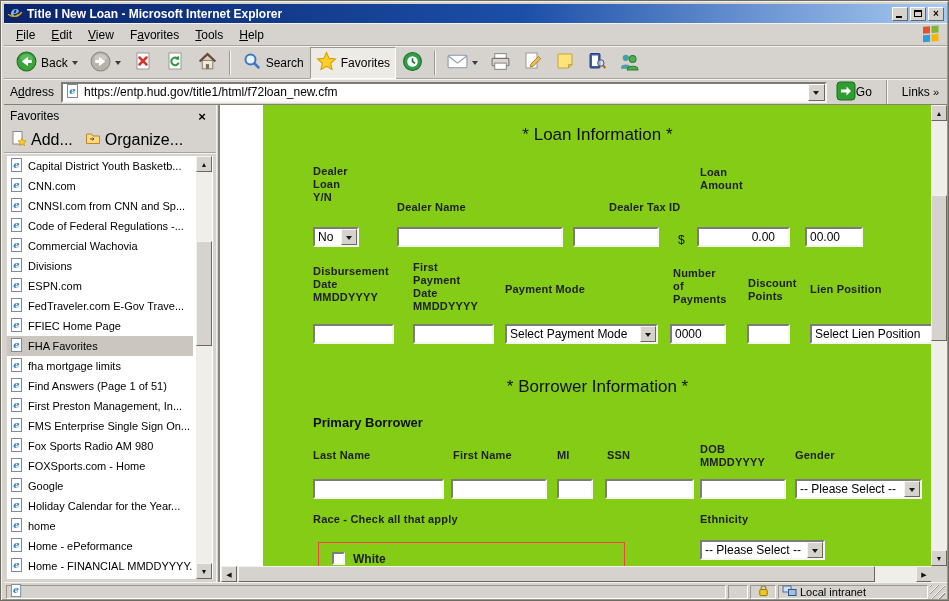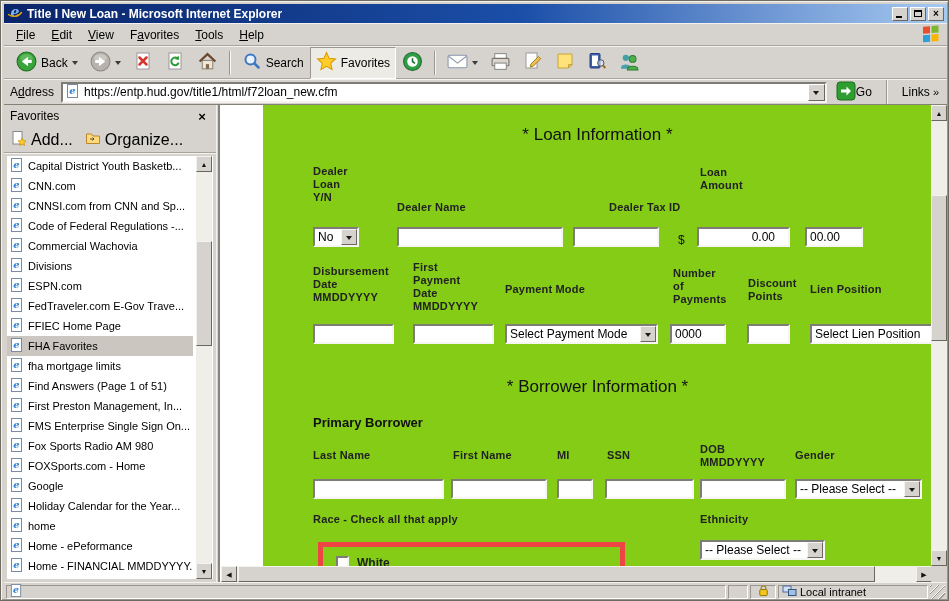--- a/index.html
+++ b/index.html
@@ -99,21 +99,21 @@
     font-family:"Liberation Sans",sans-serif; color:#000; }
   .sel { position:absolute; height:20px; background:#fff; border:2px solid;
     border-color:#7e7c77 #f6f5f2 #f6f5f2 #7e7c77; font-size:12px; display:flex;
     align-items:center; padding-left:3px; white-space:nowrap; overflow:hidden; }
   .ddb { position:absolute; right:0; top:0; bottom:0; width:16px; background:#d6d3ce;
     border:1px solid; border-color:#f6f5f2 #6a675f #6a675f #f6f5f2;
     display:flex; align-items:center; justify-content:center; }
   .tri { width:0; height:0; border-left:3.5px solid transparent; border-right:3.5px solid transparent;
     border-top:4px solid #1a1a1a; margin-top:2px; }
   .currency { position:absolute; font-size:12px; color:#111; }
-  .race-box { position:absolute; border:5px solid #ef4444; }
+  .race-box { position:absolute; border:1px solid #ef4444; }
   .cb { position:absolute; width:13px; height:13px; background:#fff; border:2px solid;
     border-color:#7e7c77 #f6f5f2 #f6f5f2 #7e7c77; }
   .race-opt-label { position:absolute; font-weight:bold; font-size:12px; color:#222; }
 
   
   .statusbar { left:3px; top:581px; width:943px; height:17px; background:#d6d3ce;
     border-top:1px solid #f4f2ee; display:flex; align-items:center; gap:2px;
     padding:1px 2px 0 2px; font-size:11px; }
   .pane { height:14px; border:1px solid; border-color:#9a968e #fff #fff #9a968e;
     display:flex; align-items:center; padding:0 3px; gap:3px; }

